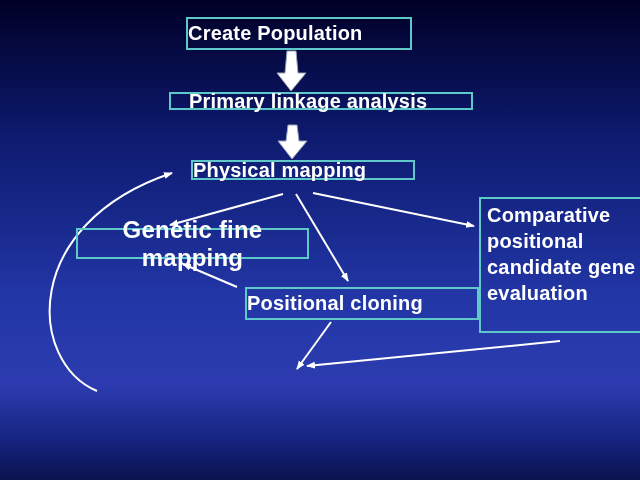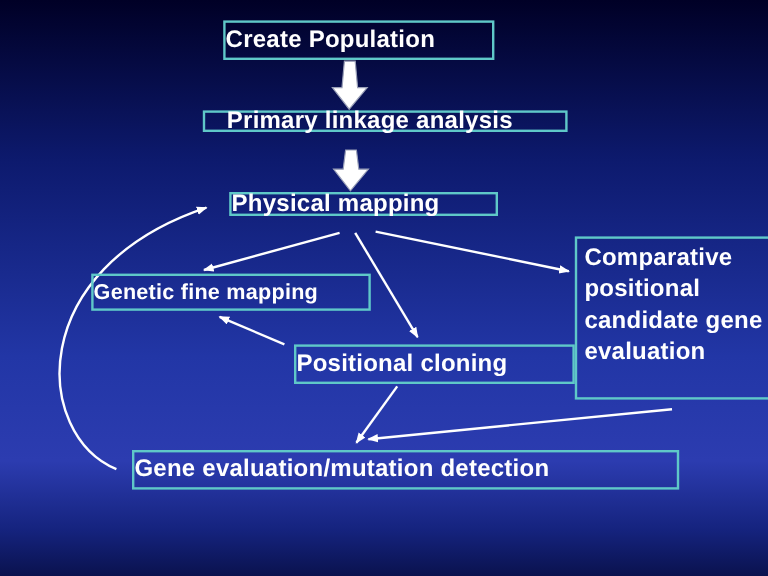--- a/index.html
+++ b/index.html
@@ -32,21 +32,21 @@
     justify-content: flex-start;
     text-align: center;
     font-size: 20px;
     letter-spacing: 0.2px;
     background: transparent;
     z-index: 2;
   }
   #node-create-population   { left:186px; top:17px;  width:226px; height:33px; }
   #node-primary-linkage     { left:169px; top:92px;  width:304px; height:18px;padding-left:18px; }
   #node-physical-mapping    { left:191px; top:160px; width:224px; height:20px; }
-  #node-genetic-fine-mapping{ left:76px;  top:228px; width:233px; height:31px; font-size:18px; }
+  #node-genetic-fine-mapping{ left:76px;  top:228px; width:233px; height:31px; font-size:24px; }
   #node-positional-cloning  { left:245px; top:287px; width:234px; height:33px; }
   #node-comparative {
     left:479px; top:197px; width:165px; height:136px;
     justify-content: flex-start;
     align-items: flex-start;
     text-align: left;
     padding: 3px 4px 3px 6px;
     line-height: 26px;
   }
   #node-gene-evaluation     { left:110px; top:375px; width:456px; height:33px; }
@@ -110,17 +110,14 @@
   </div>
 
   <div class="node" id="node-positional-cloning">
     <span>Positional cloning</span>
   </div>
 
   <div class="node" id="node-comparative">
     <span>Comparative positional candidate gene evaluation</span>
   </div>
 
-  <div class="node" id="node-gene-evaluation">
-    <span>Gene evaluation/mutation detection</span>
-  </div>
 
 </div>
 
 </body></html>

